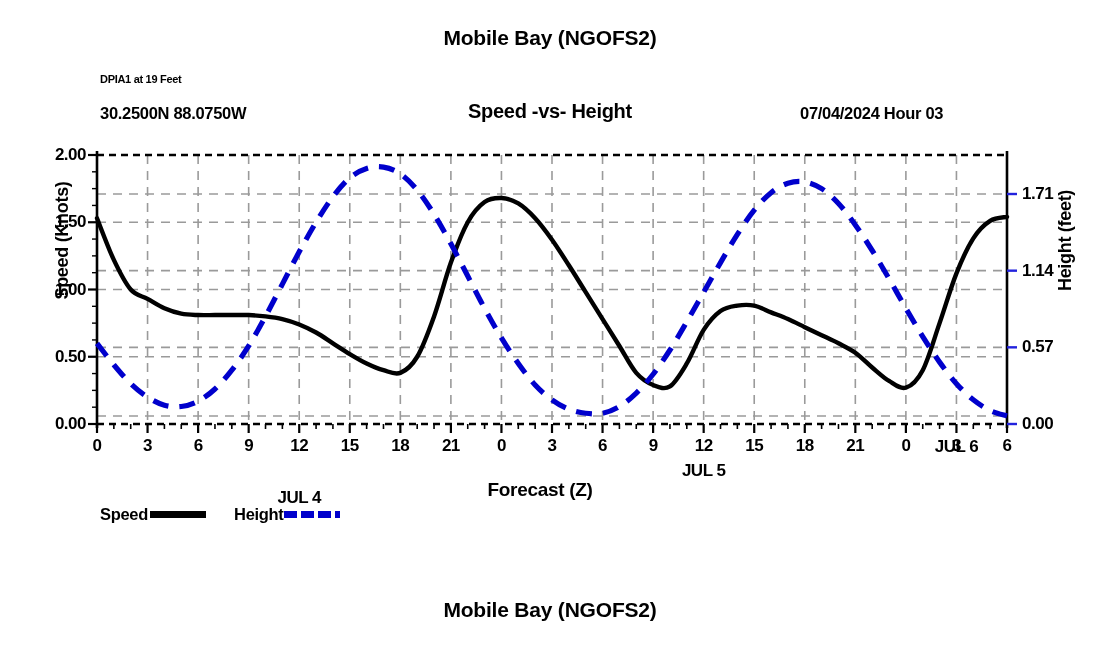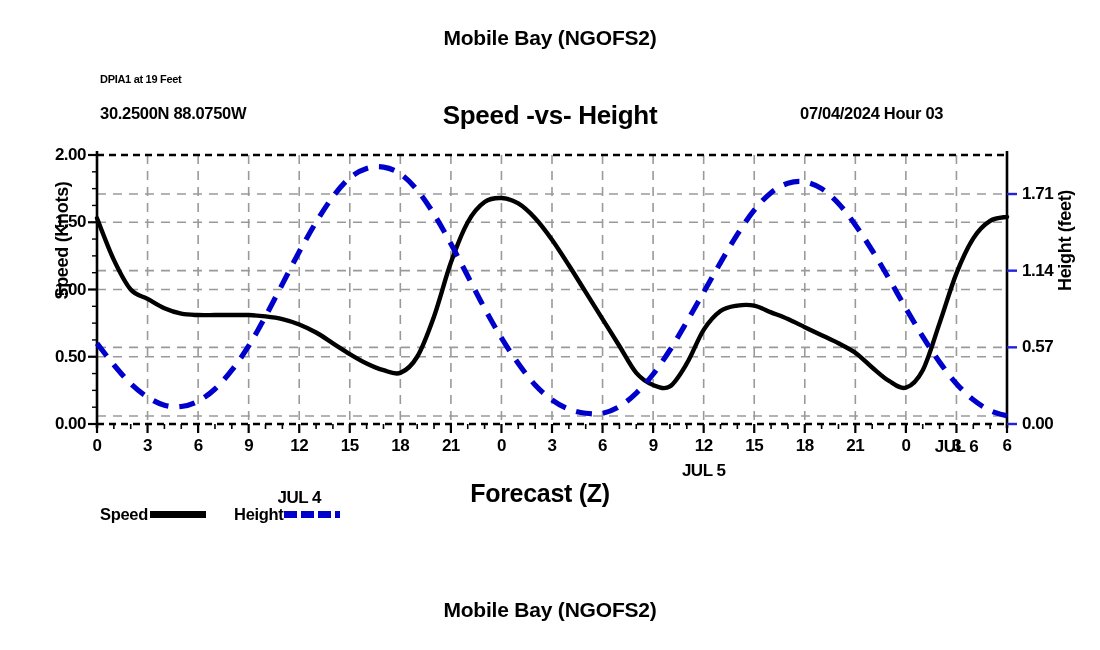--- a/index.html
+++ b/index.html
@@ -42,21 +42,21 @@
   .meta-coords {
     left: 100px; top: 104px;
     font-size: 16.5px;
     font-weight: bold;
     letter-spacing: -0.3px;
     white-space: nowrap;
   }
   .subtitle {
     left: 390px; top: 100px; width: 320px;
     text-align: center;
-    font-size: 26px;
+    font-size: 20px;
     font-weight: bold;
     letter-spacing: -0.3px;
   }
   .meta-run {
     left: 800px; top: 104px;
     font-size: 16.5px;
     font-weight: bold;
     letter-spacing: -0.3px;
     white-space: nowrap;
   }
@@ -77,21 +77,21 @@
     text-align: center;
     transform: rotate(-90deg);
     transform-origin: center center;
     font-size: 18px;
     font-weight: bold;
     letter-spacing: -0.3px;
   }
   .xlabel {
     left: 380px; top: 479px; width: 320px;
     text-align: center;
-    font-size: 25px;
+    font-size: 19px;
     font-weight: bold;
     letter-spacing: -0.3px;
   }
 
   .tick-label-left {
     font-size: 17px;
     font-weight: bold;
     text-align: right;
     width: 58px;
     letter-spacing: -0.5px;

